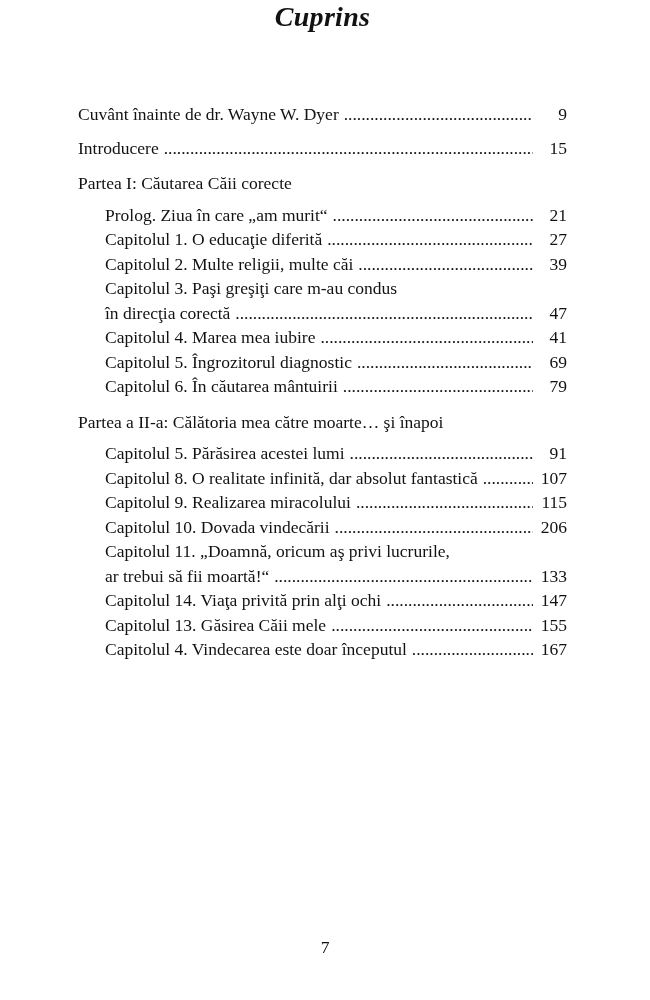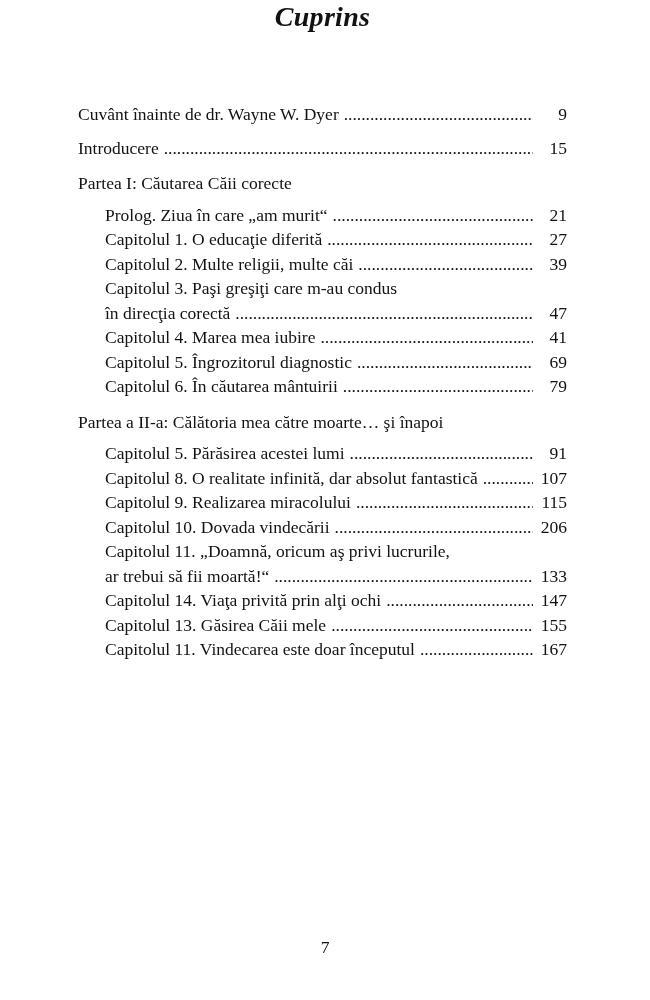--- a/index.html
+++ b/index.html
@@ -167,20 +167,20 @@
       </div>
       <div class="entry indented">
         <div class="leader-row">
           <span class="label">Capitolul 13. Găsirea Căii mele</span>
           <span class="dots">................................................................................................................................................................</span>
           <span class="pagenum">155</span>
         </div>
       </div>
       <div class="entry indented">
         <div class="leader-row">
-          <span class="label">Capitolul 11. Vindecarea este doar începutul</span>
+          <span class="label">Capitolul 4. Vindecarea este doar începutul</span>
           <span class="dots">................................................................................................................................................................</span>
           <span class="pagenum">167</span>
         </div>
       </div>
     </div>
   <div class="footer">7</div>
 </div>
 
 </body></html>

